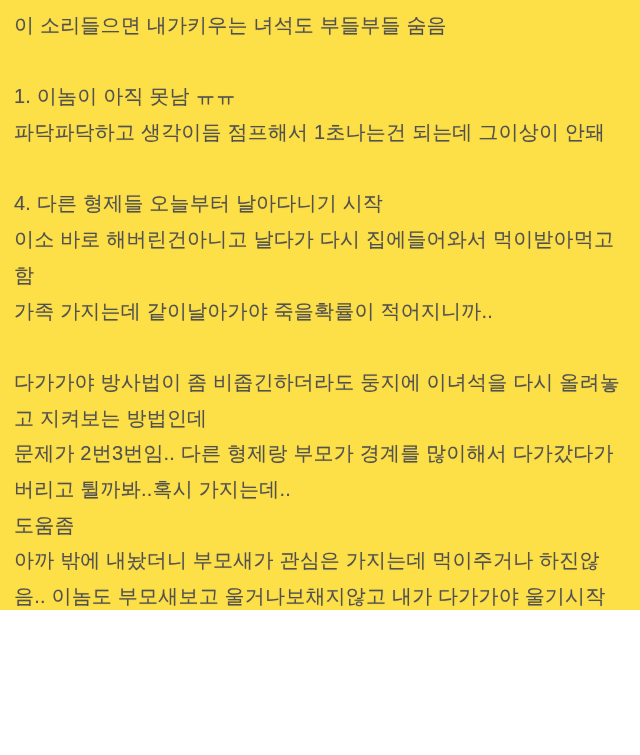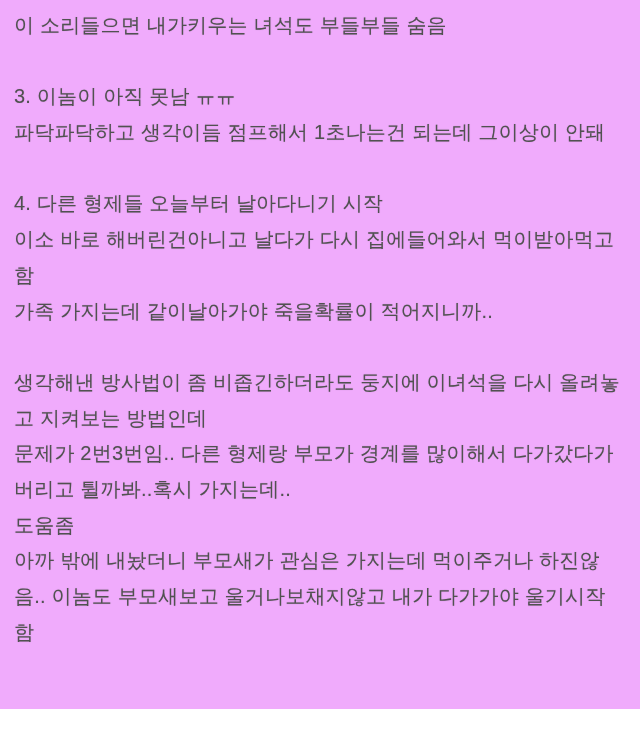--- a/index.html
+++ b/index.html
@@ -4,22 +4,22 @@
 <style>
   html, body {
     margin: 0;
     padding: 0;
     background: #ffffff;
     font-family: "Liberation Sans", "DejaVu Sans", sans-serif;
   }
   .screen {
     position: relative;
     width: 640px;
-    height: 709px;
-    background: #f0abfc;
+    height: 610px;
+    background: #fde047;
     overflow: hidden;
   }
   .content {
     position: absolute;
     left: 14px;
     top: 8px;
     width: 620px;
     color: #515151;
     font-size: 20px;
     font-weight: 400;
@@ -45,29 +45,29 @@
     cursor: pointer;
   }
 </style>
 </head>
 <body>
 
 <div class="screen">
   <div class="content">
     <div class="line">이 소리들으면 내가키우는 녀석도 부들부들 숨음</div>
     <div class="line"></div>
-    <div class="line">3. 이놈이 아직 못남 ㅠㅠ</div>
+    <div class="line">1. 이놈이 아직 못남 ㅠㅠ</div>
     <div class="line">파닥파닥하고 생각이듬 점프해서 1초나는건 되는데 그이상이 안돼</div>
     <div class="line"></div>
     <div class="line">4. 다른 형제들 오늘부터 날아다니기 시작</div>
     <div class="line">이소 바로 해버린건아니고 날다가 다시 집에들어와서 먹이받아먹고</div>
     <div class="line">함</div>
     <div class="line">가족 가지는데 같이날아가야 죽을확률이 적어지니까..</div>
     <div class="line"></div>
-    <div class="line">생각해낸 방사법이 좀 비좁긴하더라도 둥지에 이녀석을 다시 올려놓</div>
+    <div class="line">다가가야 방사법이 좀 비좁긴하더라도 둥지에 이녀석을 다시 올려놓</div>
     <div class="line">고 지켜보는 방법인데</div>
     <div class="line">문제가 2번3번임.. 다른 형제랑 부모가 경계를 많이해서 다가갔다가</div>
     <div class="line">버리고 튈까봐..혹시 가지는데..</div>
     <div class="line">도움좀</div>
     <div class="line">아까 밖에 내놨더니 부모새가 관심은 가지는데 먹이주거나 하진않</div>
     <div class="line">음.. 이놈도 부모새보고 울거나보채지않고 내가 다가가야 울기시작</div>
     <div class="line">함</div>
   </div>
 
   <button class="fab" aria-label="floating button (partially visible)"></button>

